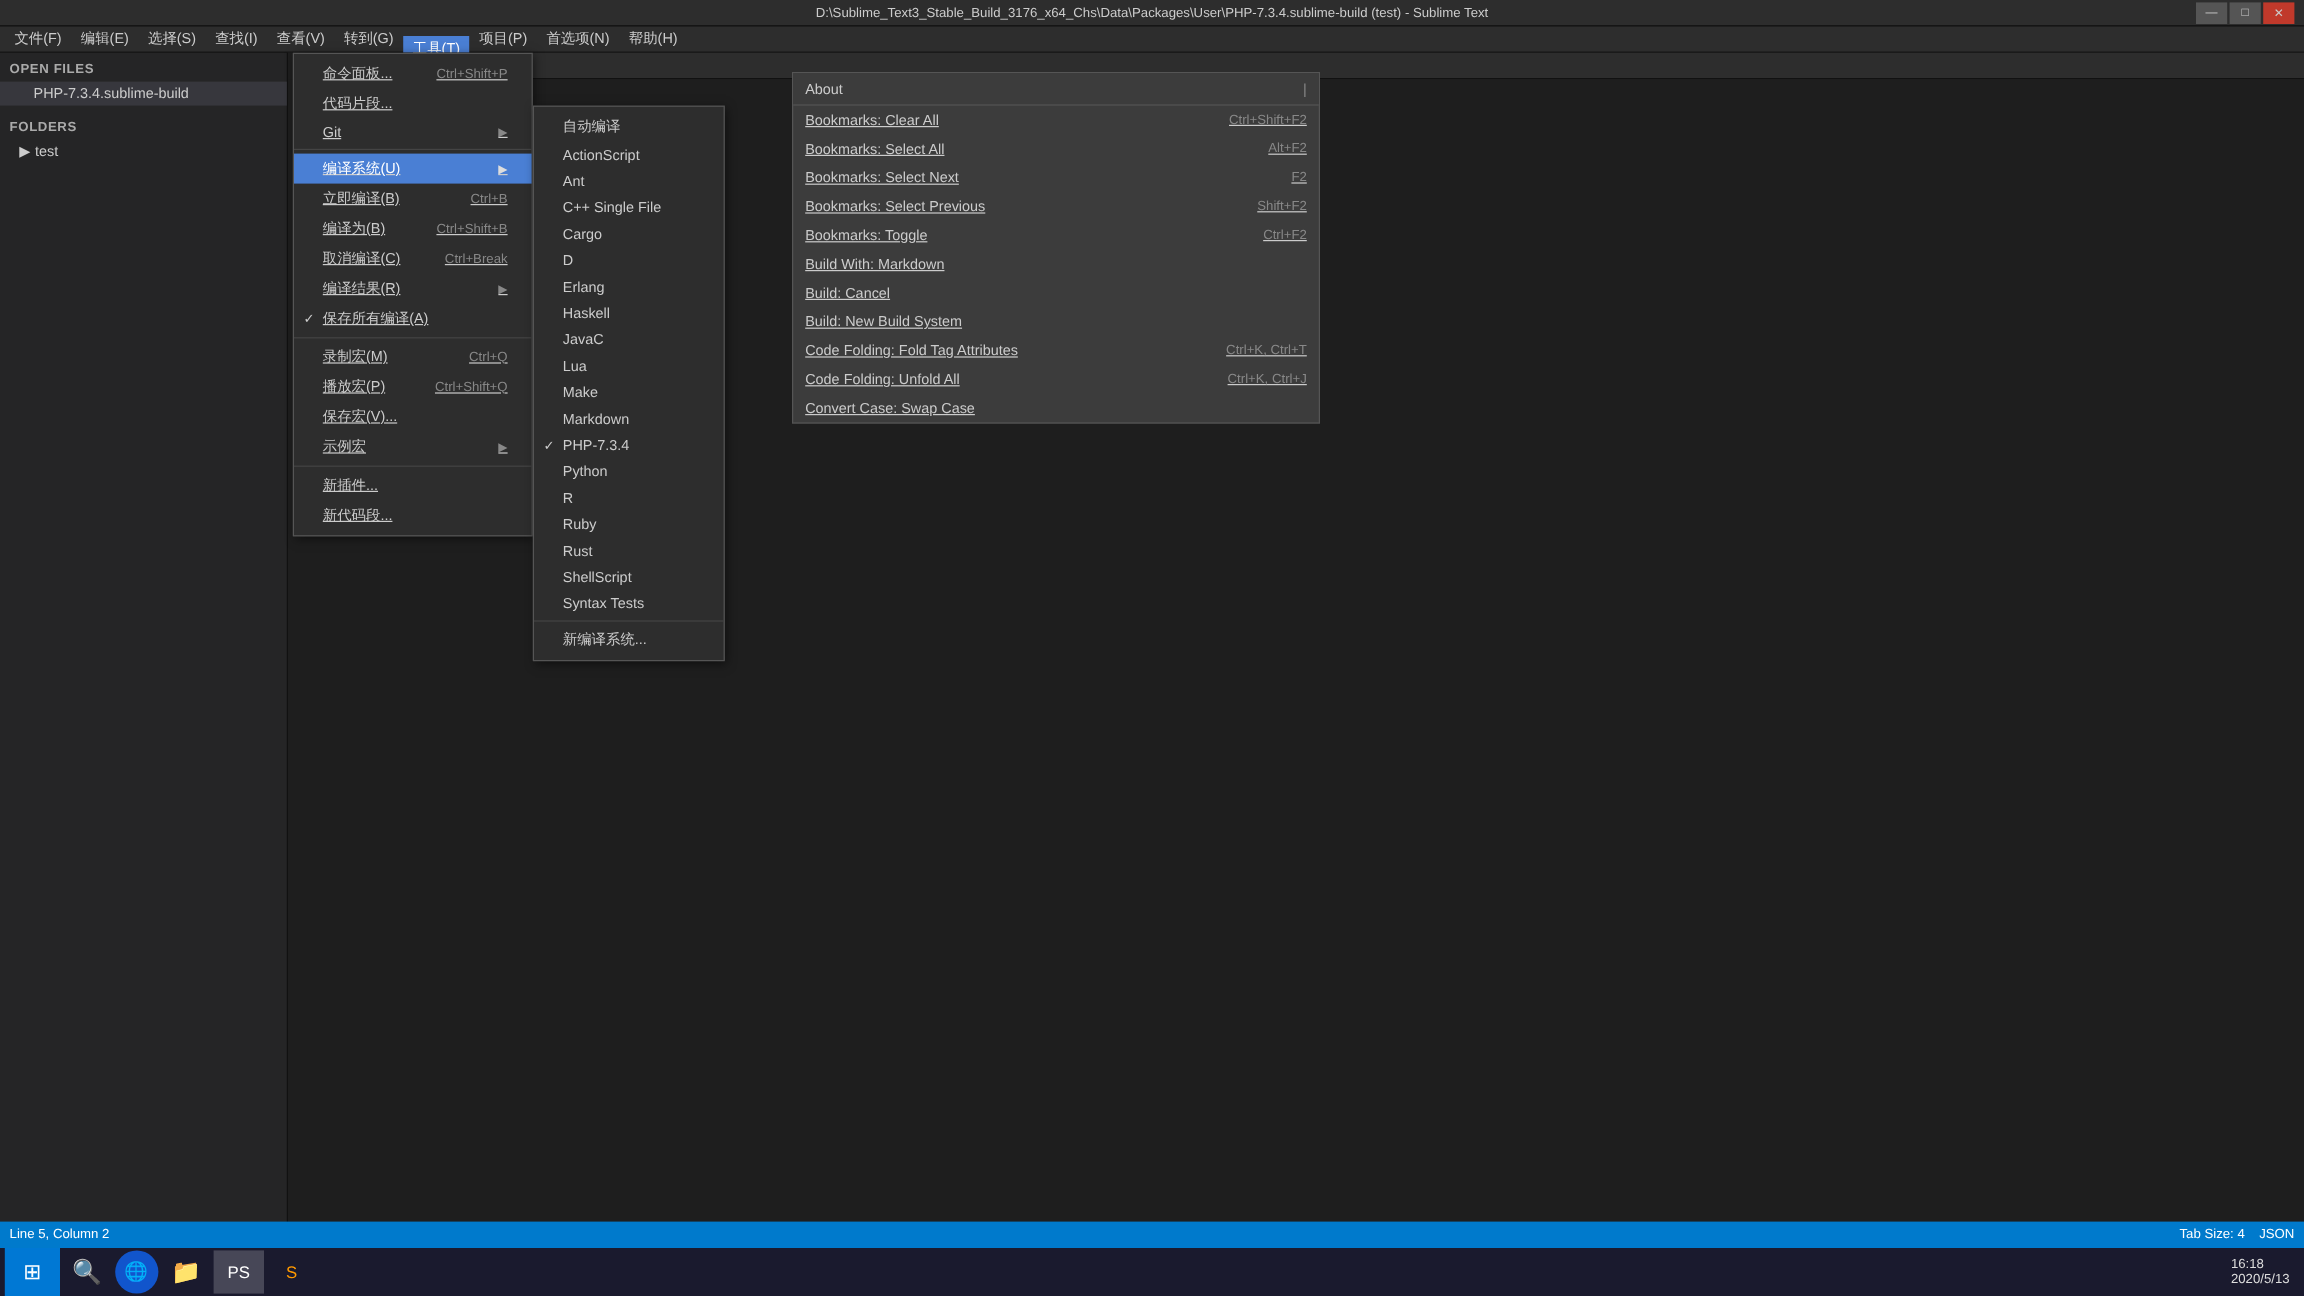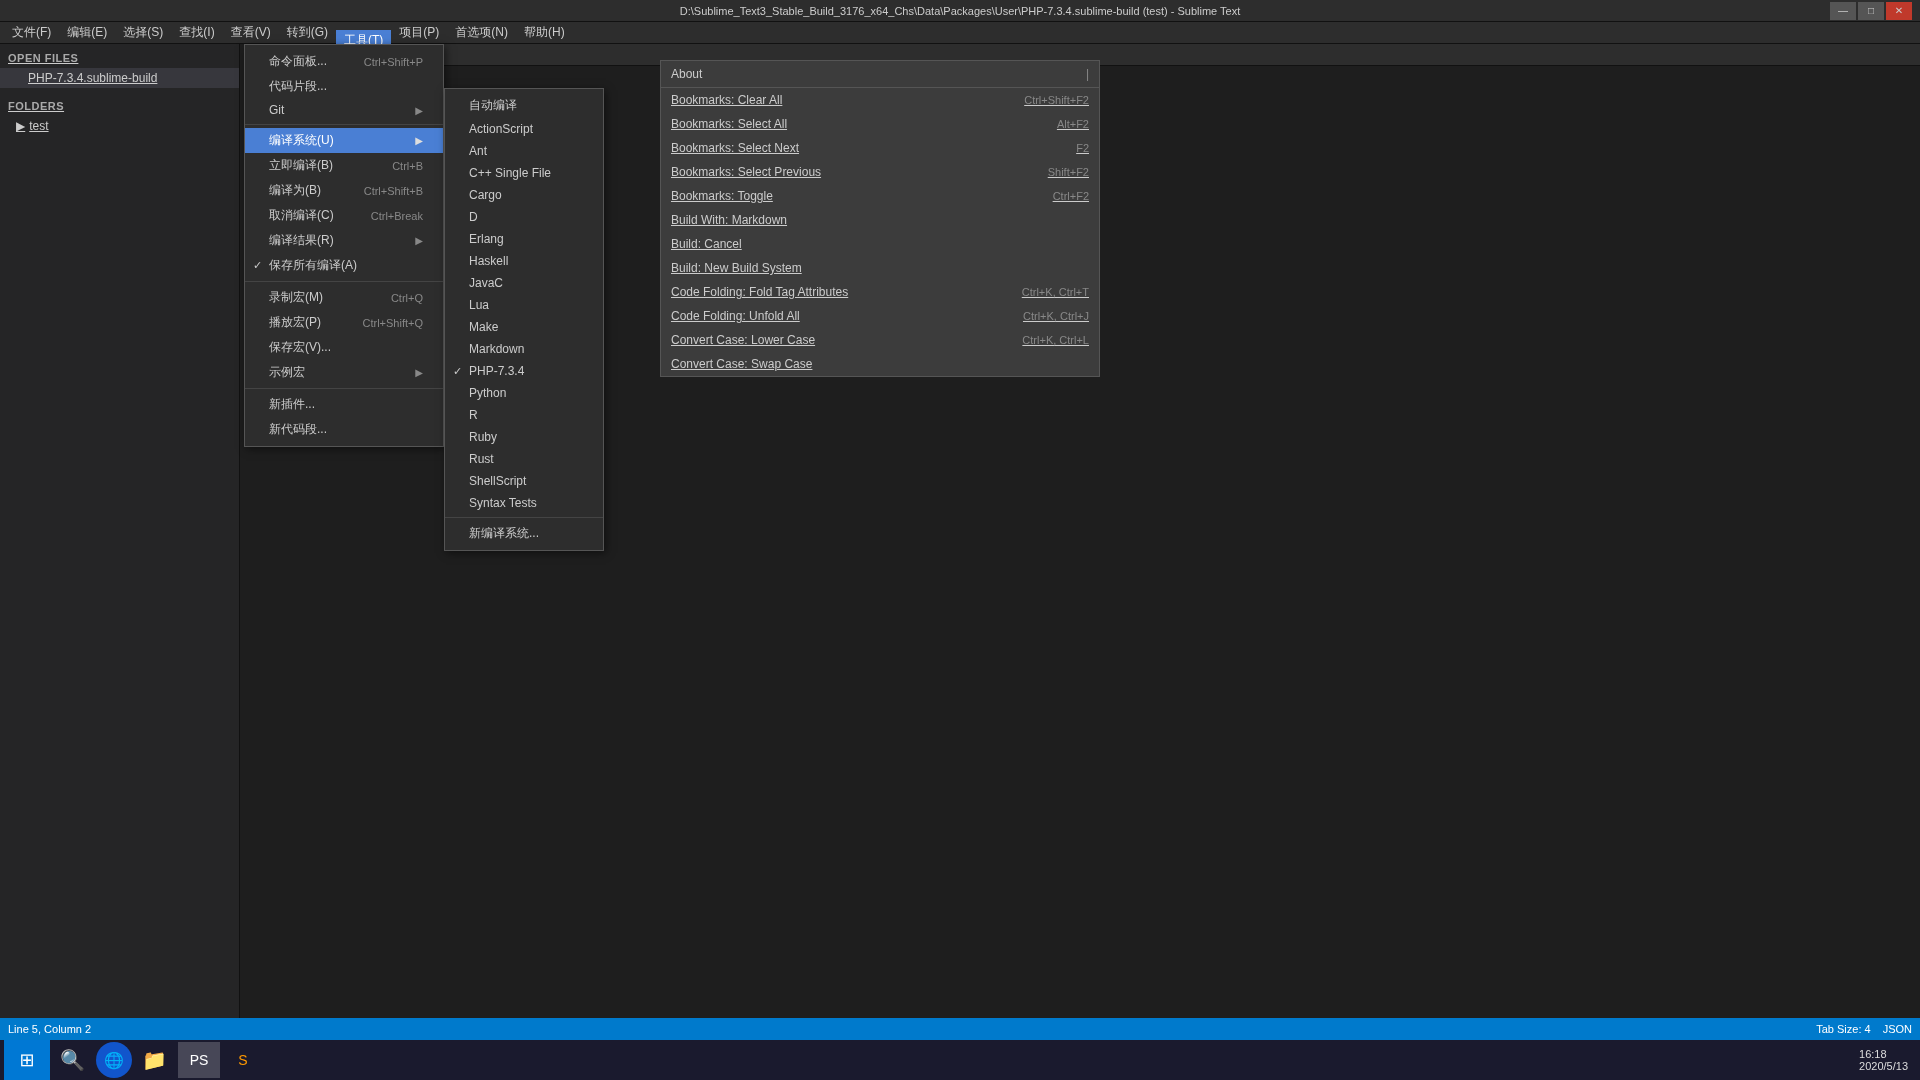--- a/index.html
+++ b/index.html
@@ -69,21 +69,20 @@
       height: 22px;
       display: flex;
       align-items: center;
     }
     .menu-item.active { background: #4a7fd4; color: #fff; margin-top: 16px; }
 
     
     #main-layout {
       display: flex;
       height: calc(1080px - 22px - 22px - 22px);
-      text-decoration: underline;
     }
 
     
     #sidebar {
       width: 240px;
       background: #252526;
       border-right: 1px solid #111;
       flex-shrink: 0;
       padding: 4px 0;
     }
@@ -180,20 +179,21 @@
       align-items: center;
       padding: 0 4px;
       gap: 2px;
     }
 
     
     .dropdown-container {
       position: absolute;
       top: 44px;
       z-index: 1000;
+      text-decoration: underline;
     }
 
     
     #tools-menu {
       left: 244px;
       background: #2d2d2d;
       border: 1px solid #555;
       min-width: 200px;
       padding: 4px 0;
       box-shadow: 2px 2px 8px rgba(0,0,0,0.5);
@@ -581,24 +581,20 @@
     </div>
     <div class="panel-item">
       <span>Code Folding: Fold Tag Attributes</span>
       <span class="shortcut">Ctrl+K, Ctrl+T</span>
     </div>
     <div class="panel-item">
       <span>Code Folding: Unfold All</span>
       <span class="shortcut">Ctrl+K, Ctrl+J</span>
     </div>
     <div class="panel-item">
-      <span>Convert Case: Lower Case</span>
-      <span class="shortcut">Ctrl+K, Ctrl+L</span>
-    </div>
-    <div class="panel-item">
       <span>Convert Case: Swap Case</span>
       <span class="shortcut"></span>
     </div>
   </div>
 </div>
 
 <div id="status-bar" style="bottom:40px;">
   <span>Line 5, Column 2</span>
   <div class="status-right">
     <span>Tab Size: 4</span>

